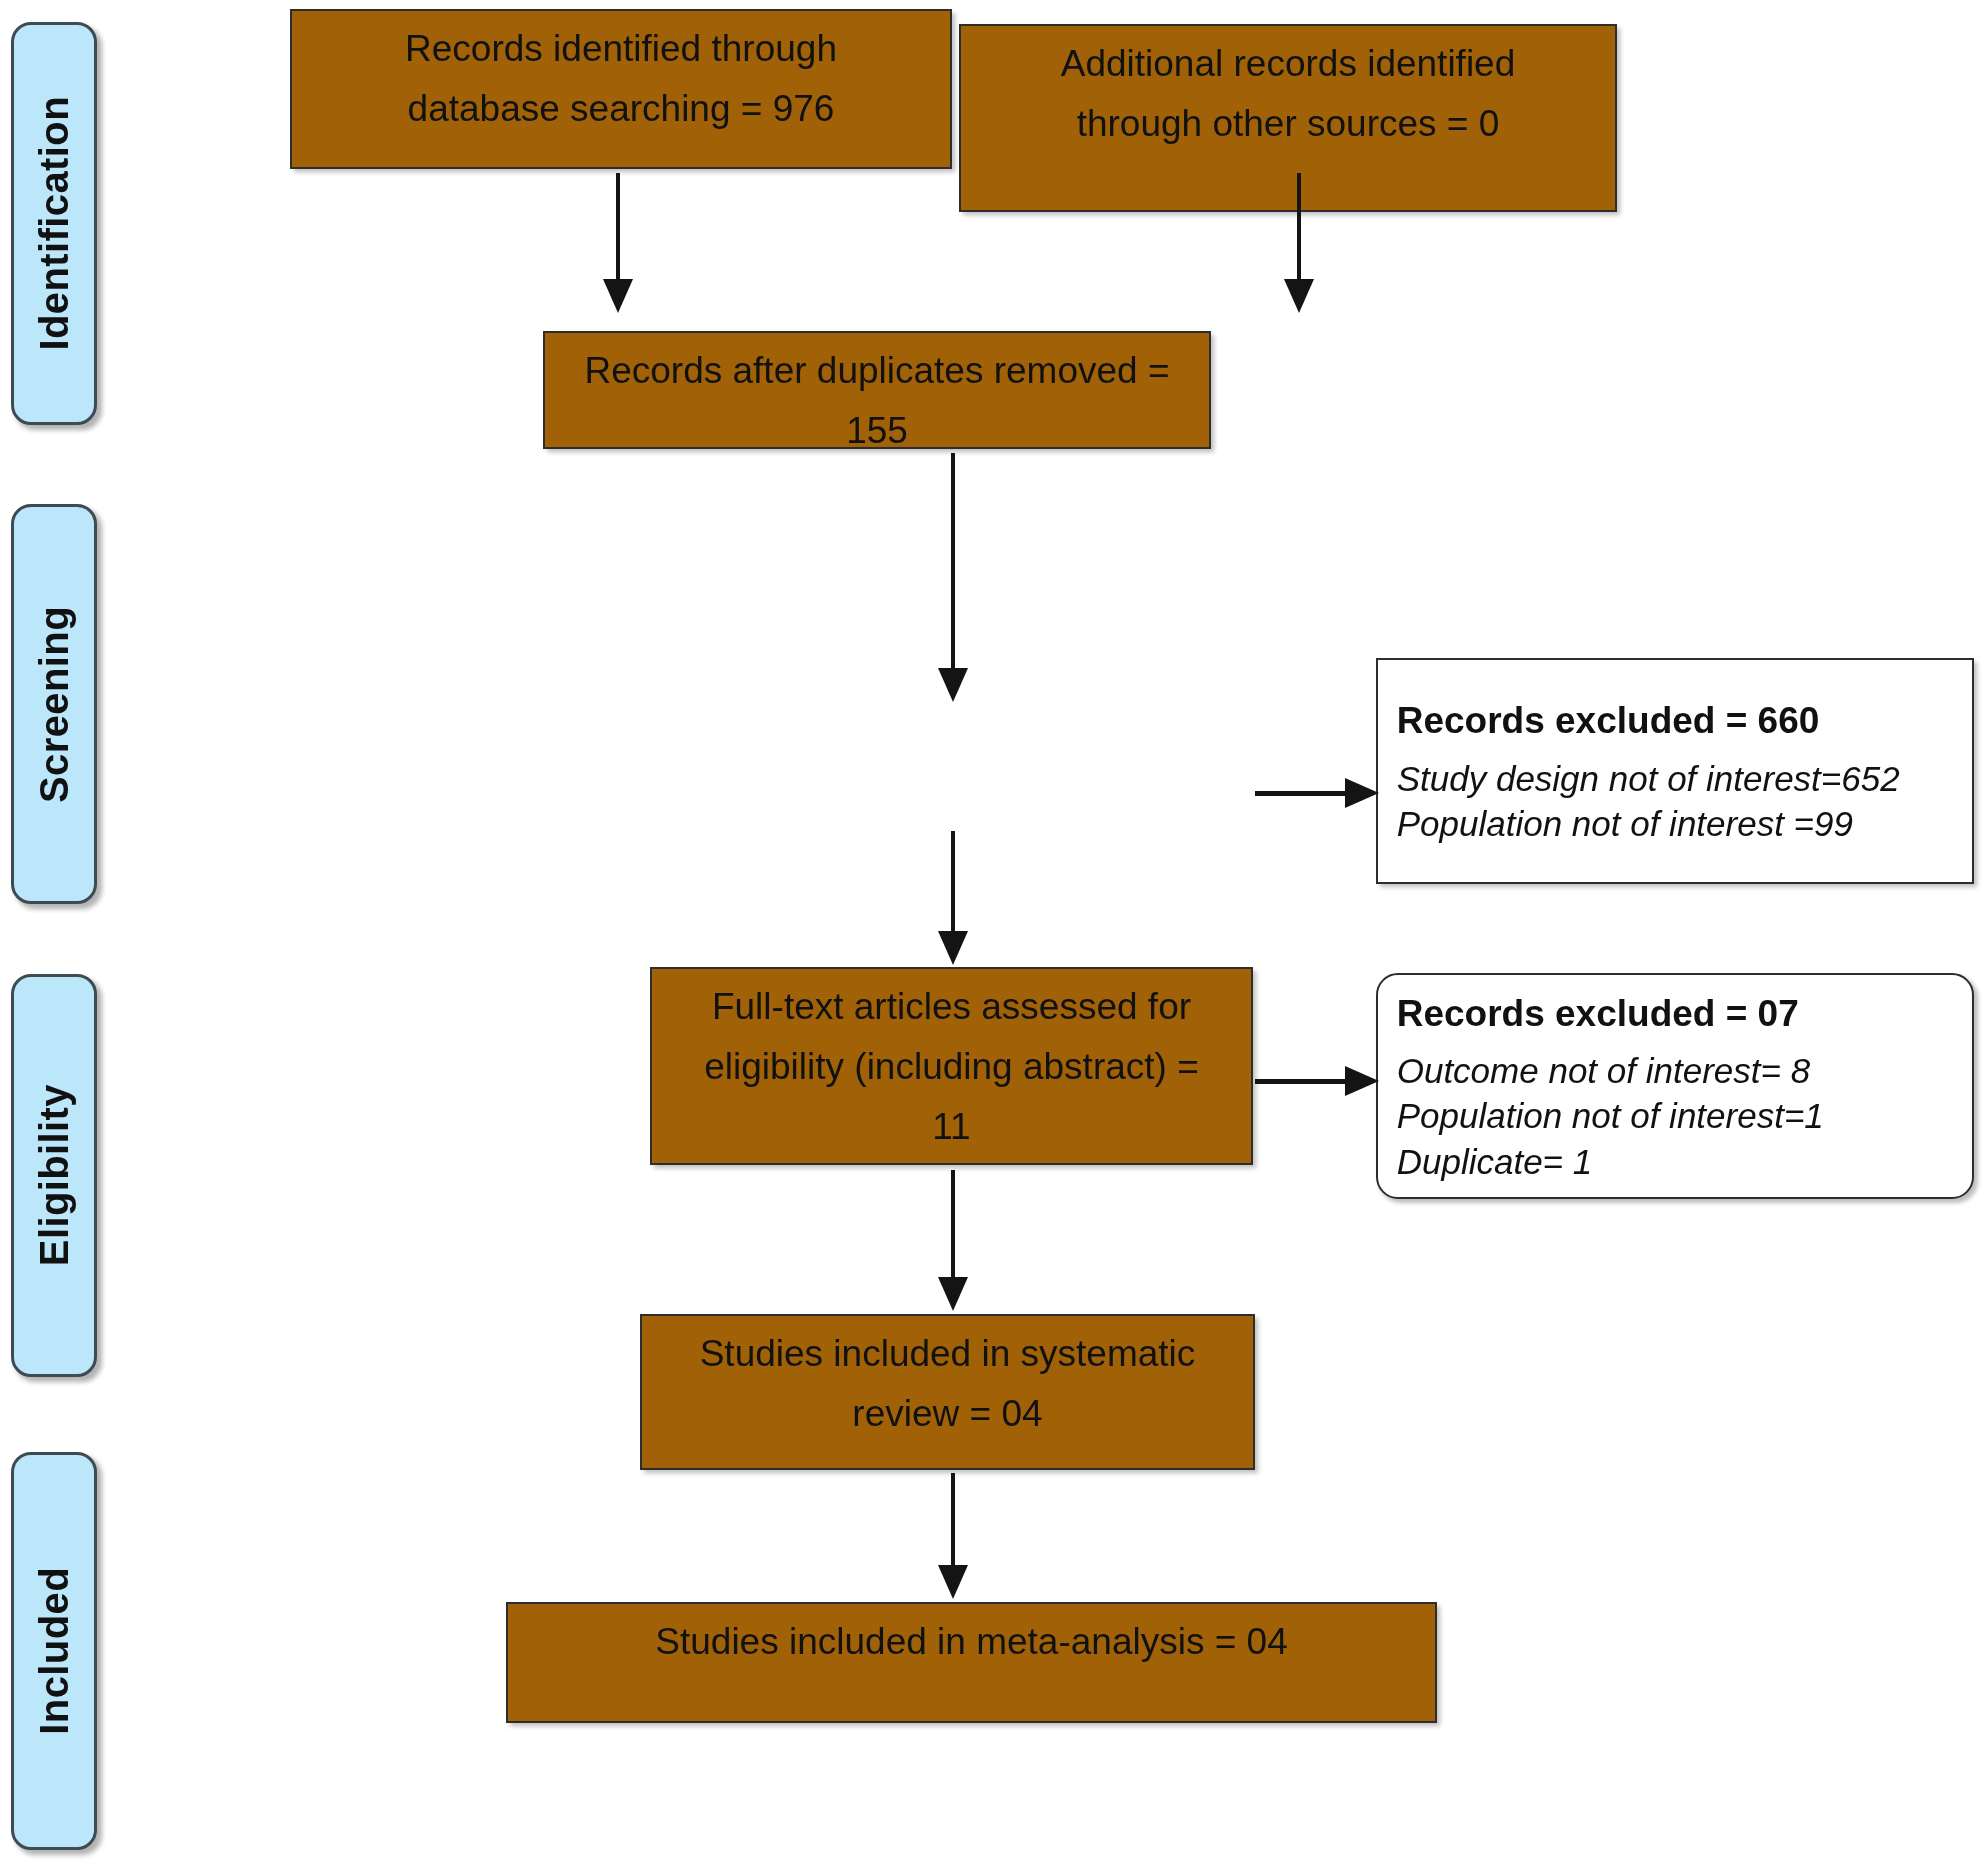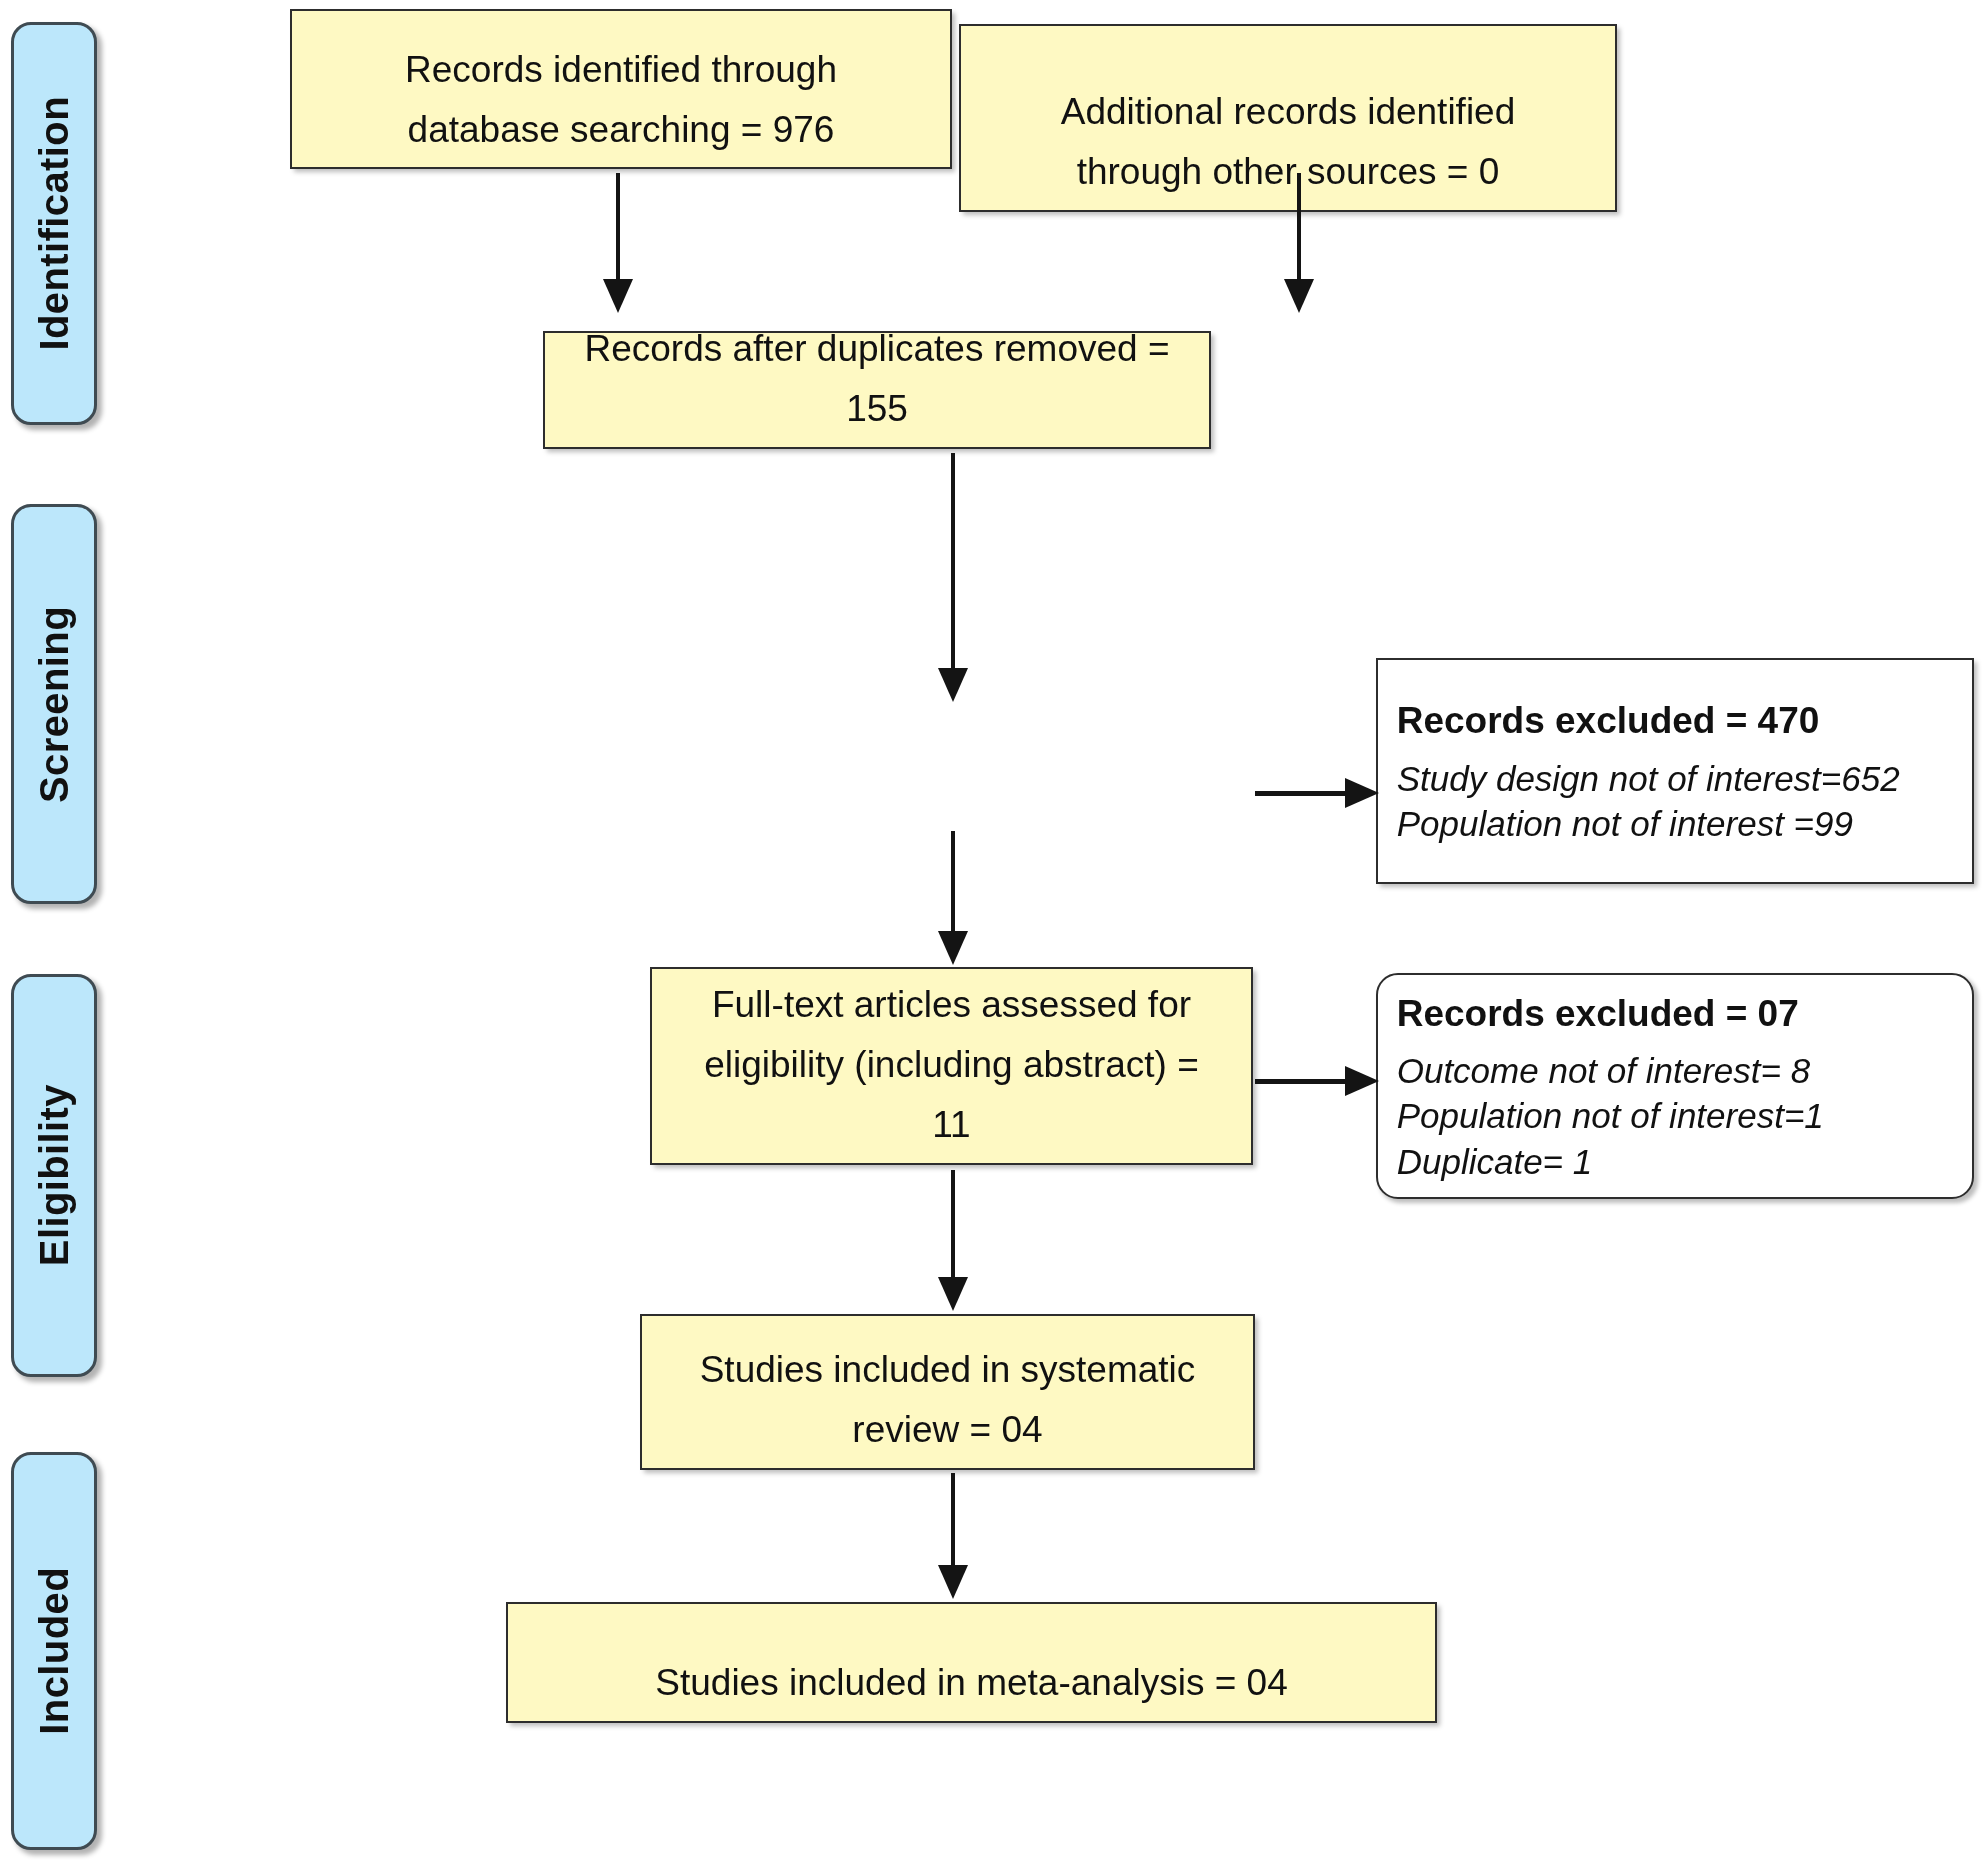--- a/index.html
+++ b/index.html
@@ -41,26 +41,26 @@
     font-family: "Liberation Sans", sans-serif;
   }
   #pill-identification { top: 22px;   height: 403px; }
   #pill-screening      { top: 504px;  height: 400px; }
   #pill-eligibility    { top: 974px; height: 403px; }
   #pill-included       { top: 1452px; height: 398px; }
 
   
   .flow-box {
     position: absolute;
-    background: #fef9c3;
+    background: #a16207;
     border: 2.3px solid #2d2d2d;
     box-sizing: border-box;
     box-shadow: 3.9px 3.9px 4.7px rgba(0,0,0,0.26);
     display: flex;
-    align-items: flex-end;
+    align-items: flex-start;
     justify-content: center;
     padding: 7.8px 14px;
   }
   .flow-box .box-text {
     font-size: 37px;
     line-height: 1.62;
     color: #111111;
     text-align: center;
     font-family: "Liberation Sans", sans-serif;
     white-space: pre-line;
@@ -224,21 +224,21 @@
   <div class="flow-box" id="box-systematic">
     <span class="box-text">Studies included in systematic
 review = 04</span>
   </div>
 
   <div class="flow-box" id="box-metaanalysis">
     <span class="box-text">Studies included in meta-analysis = 04</span>
   </div>
 
   <div class="excl-box" id="box-excluded-1">
-    <div class="excl-title">Records excluded = 470</div>
+    <div class="excl-title">Records excluded = 660</div>
     <div class="excl-reason">Study design not of interest=652</div>
     <div class="excl-reason">Population not of interest =99</div>
   </div>
 
   <div class="excl-box" id="box-excluded-2">
     <div class="excl-title">Records excluded = 07</div>
     <div class="excl-reason">Outcome not of interest= 8</div>
     <div class="excl-reason">Population not of interest=1</div>
     <div class="excl-reason">Duplicate= 1</div>
   </div>

